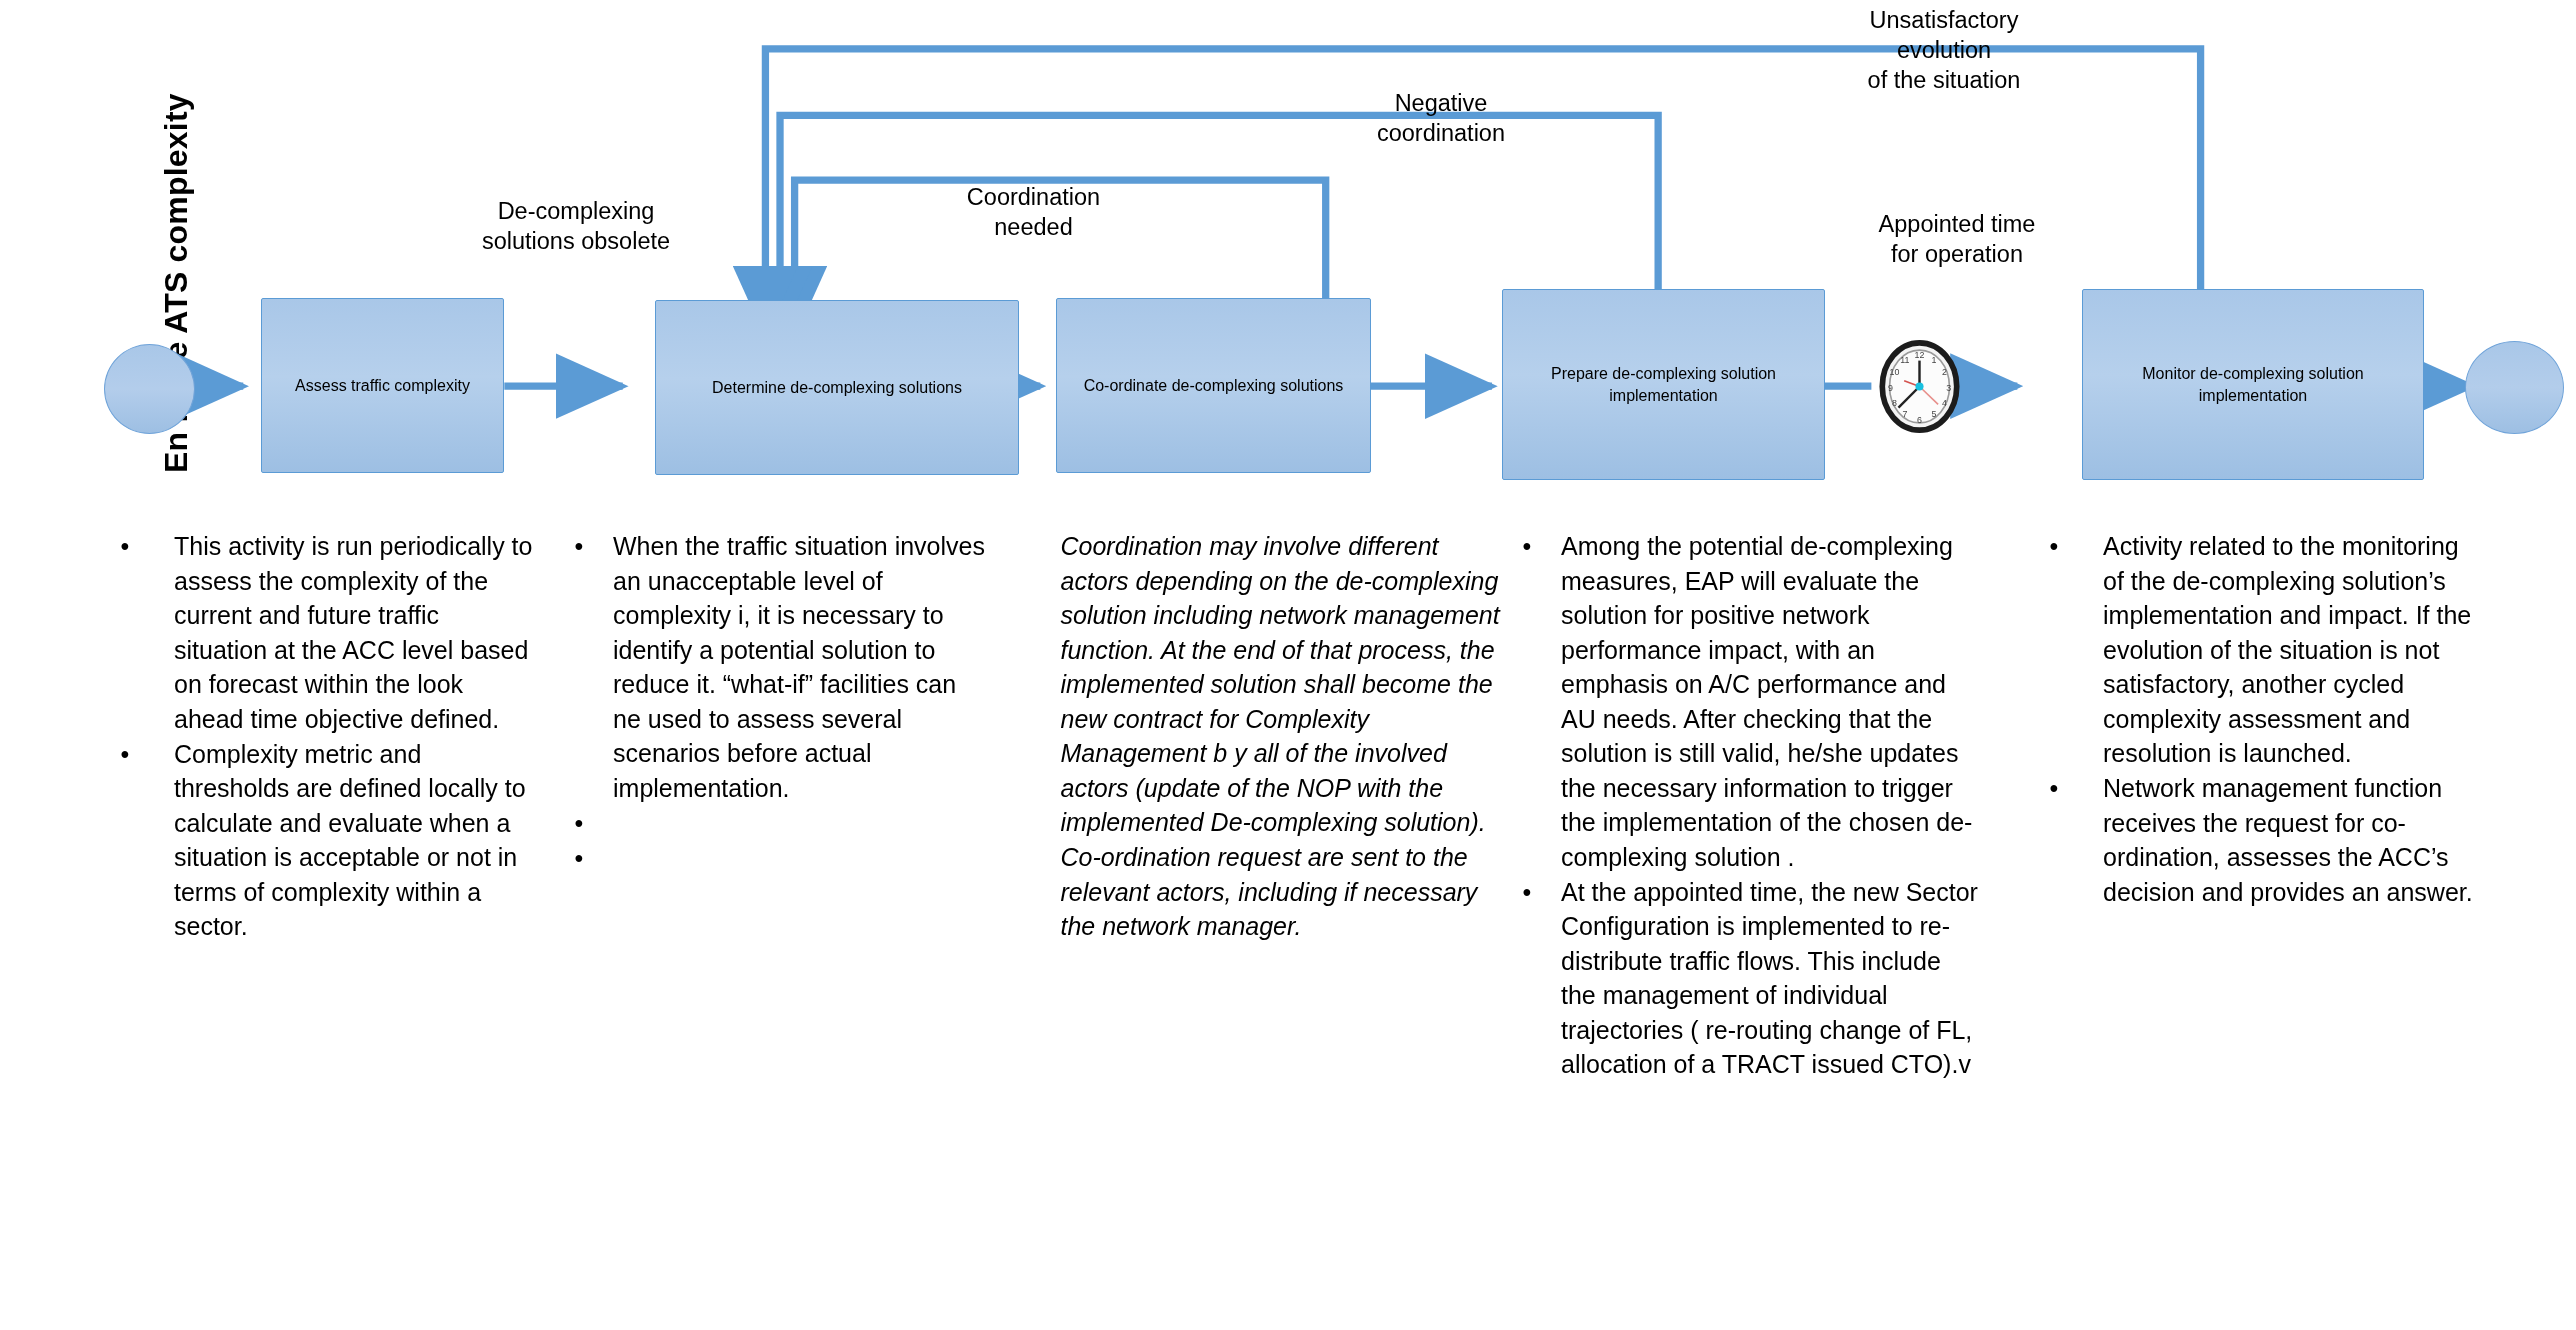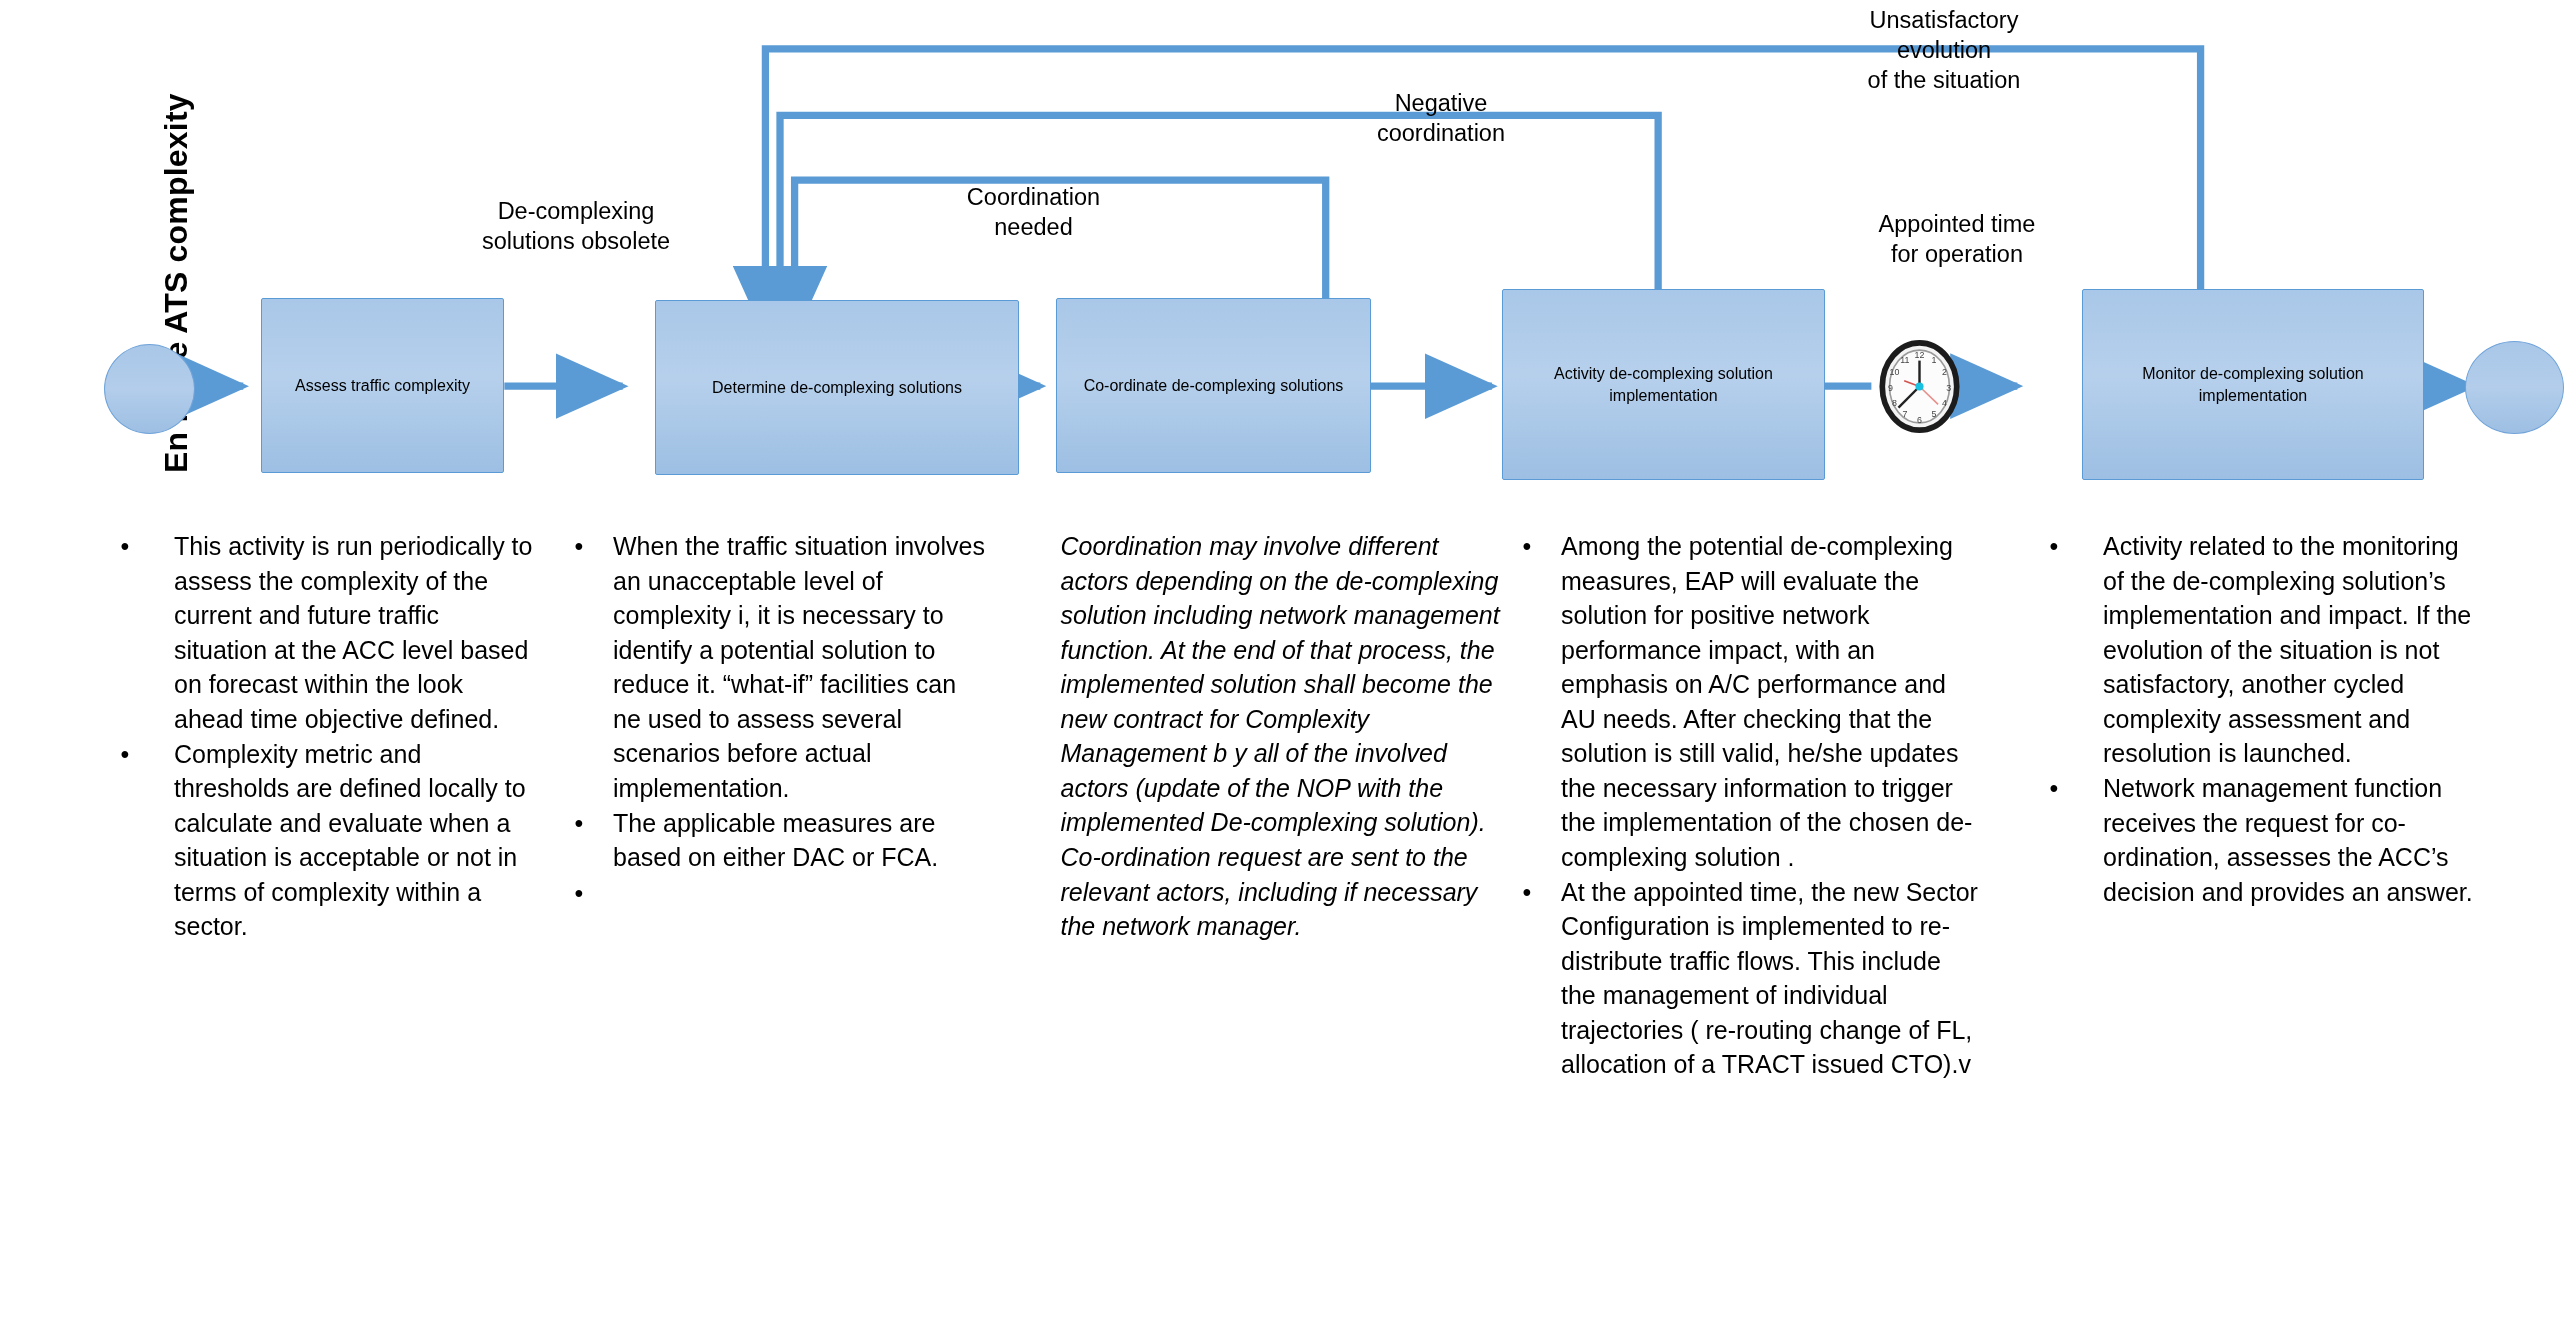--- a/index.html
+++ b/index.html
@@ -81,21 +81,21 @@
   </svg>
 
   <div class="term" style="left:104px;top:344px;width:89px;height:88px;"></div>
 
   <div class="pbox" style="left:261px;top:298px;width:243px;height:175px;">Assess traffic complexity</div>
 
   <div class="pbox" style="left:639px;top:300px;width:364px;height:175px;margin-left:16px;">Determine de-complexing solutions</div>
 
   <div class="pbox" style="left:1056px;top:298px;width:315px;height:175px;">Co-ordinate de-complexing solutions</div>
 
-  <div class="pbox" style="left:1502px;top:289px;width:323px;height:191px;">Activity  de-complexing solution implementation</div>
+  <div class="pbox" style="left:1502px;top:289px;width:323px;height:191px;">Prepare  de-complexing solution implementation</div>
 
   <div class="pbox" style="left:2034px;top:289px;width:342px;height:191px;margin-left:48px;">Monitor de-complexing solution implementation</div>
 
   <div class="term" style="left:2465px;top:341px;width:97px;height:91px;"></div>
 
   <svg class="clock" style="left:1875px;top:336px;width:89px;height:101px;" viewBox="0 0 110 124">
     <ellipse cx="55" cy="62" rx="46" ry="54" fill="#f4f4f4" stroke="#1c1c1c" stroke-width="7"></ellipse>
     <ellipse cx="55" cy="62" rx="37" ry="45" fill="#fcfcfc" stroke="#9a9a9a" stroke-width="2"></ellipse>
     <g fill="#444" font-size="11" font-family="'Liberation Sans',sans-serif" text-anchor="middle">
       <text x="55" y="27">12</text>
@@ -155,21 +155,20 @@
     </div>
   </div>
 
   <div class="col" style="left:568px;top:529px;width:422px;">
     <div class="bl">
       <span class="mk">•</span>
       <span class="tx">When the traffic situation involves an unacceptable level of complexity i, it is necessary to identify a potential solution to reduce it. “what-if” facilities can ne used to assess several scenarios before actual implementation.</span>
     </div>
     <div class="bl">
       <span class="mk">•</span>
-      <span class="tx">The applicable measures are based on either DAC or FCA.</span>
     </div>
     <div class="bl">
       <span class="mk">•</span>
     </div>
   </div>
 
   <div class="col" style="left:1054px;top:529px;width:454px;font-style:italic;">
     <div class="bl nobullet">
       <span class="mk"></span>
       <span class="tx">Coordination may involve different actors depending on the de-complexing solution including network management function. At the end of that process, the implemented solution shall become the new contract for Complexity Management b y all of the involved actors (update of the NOP with the implemented De-complexing solution).</span>

